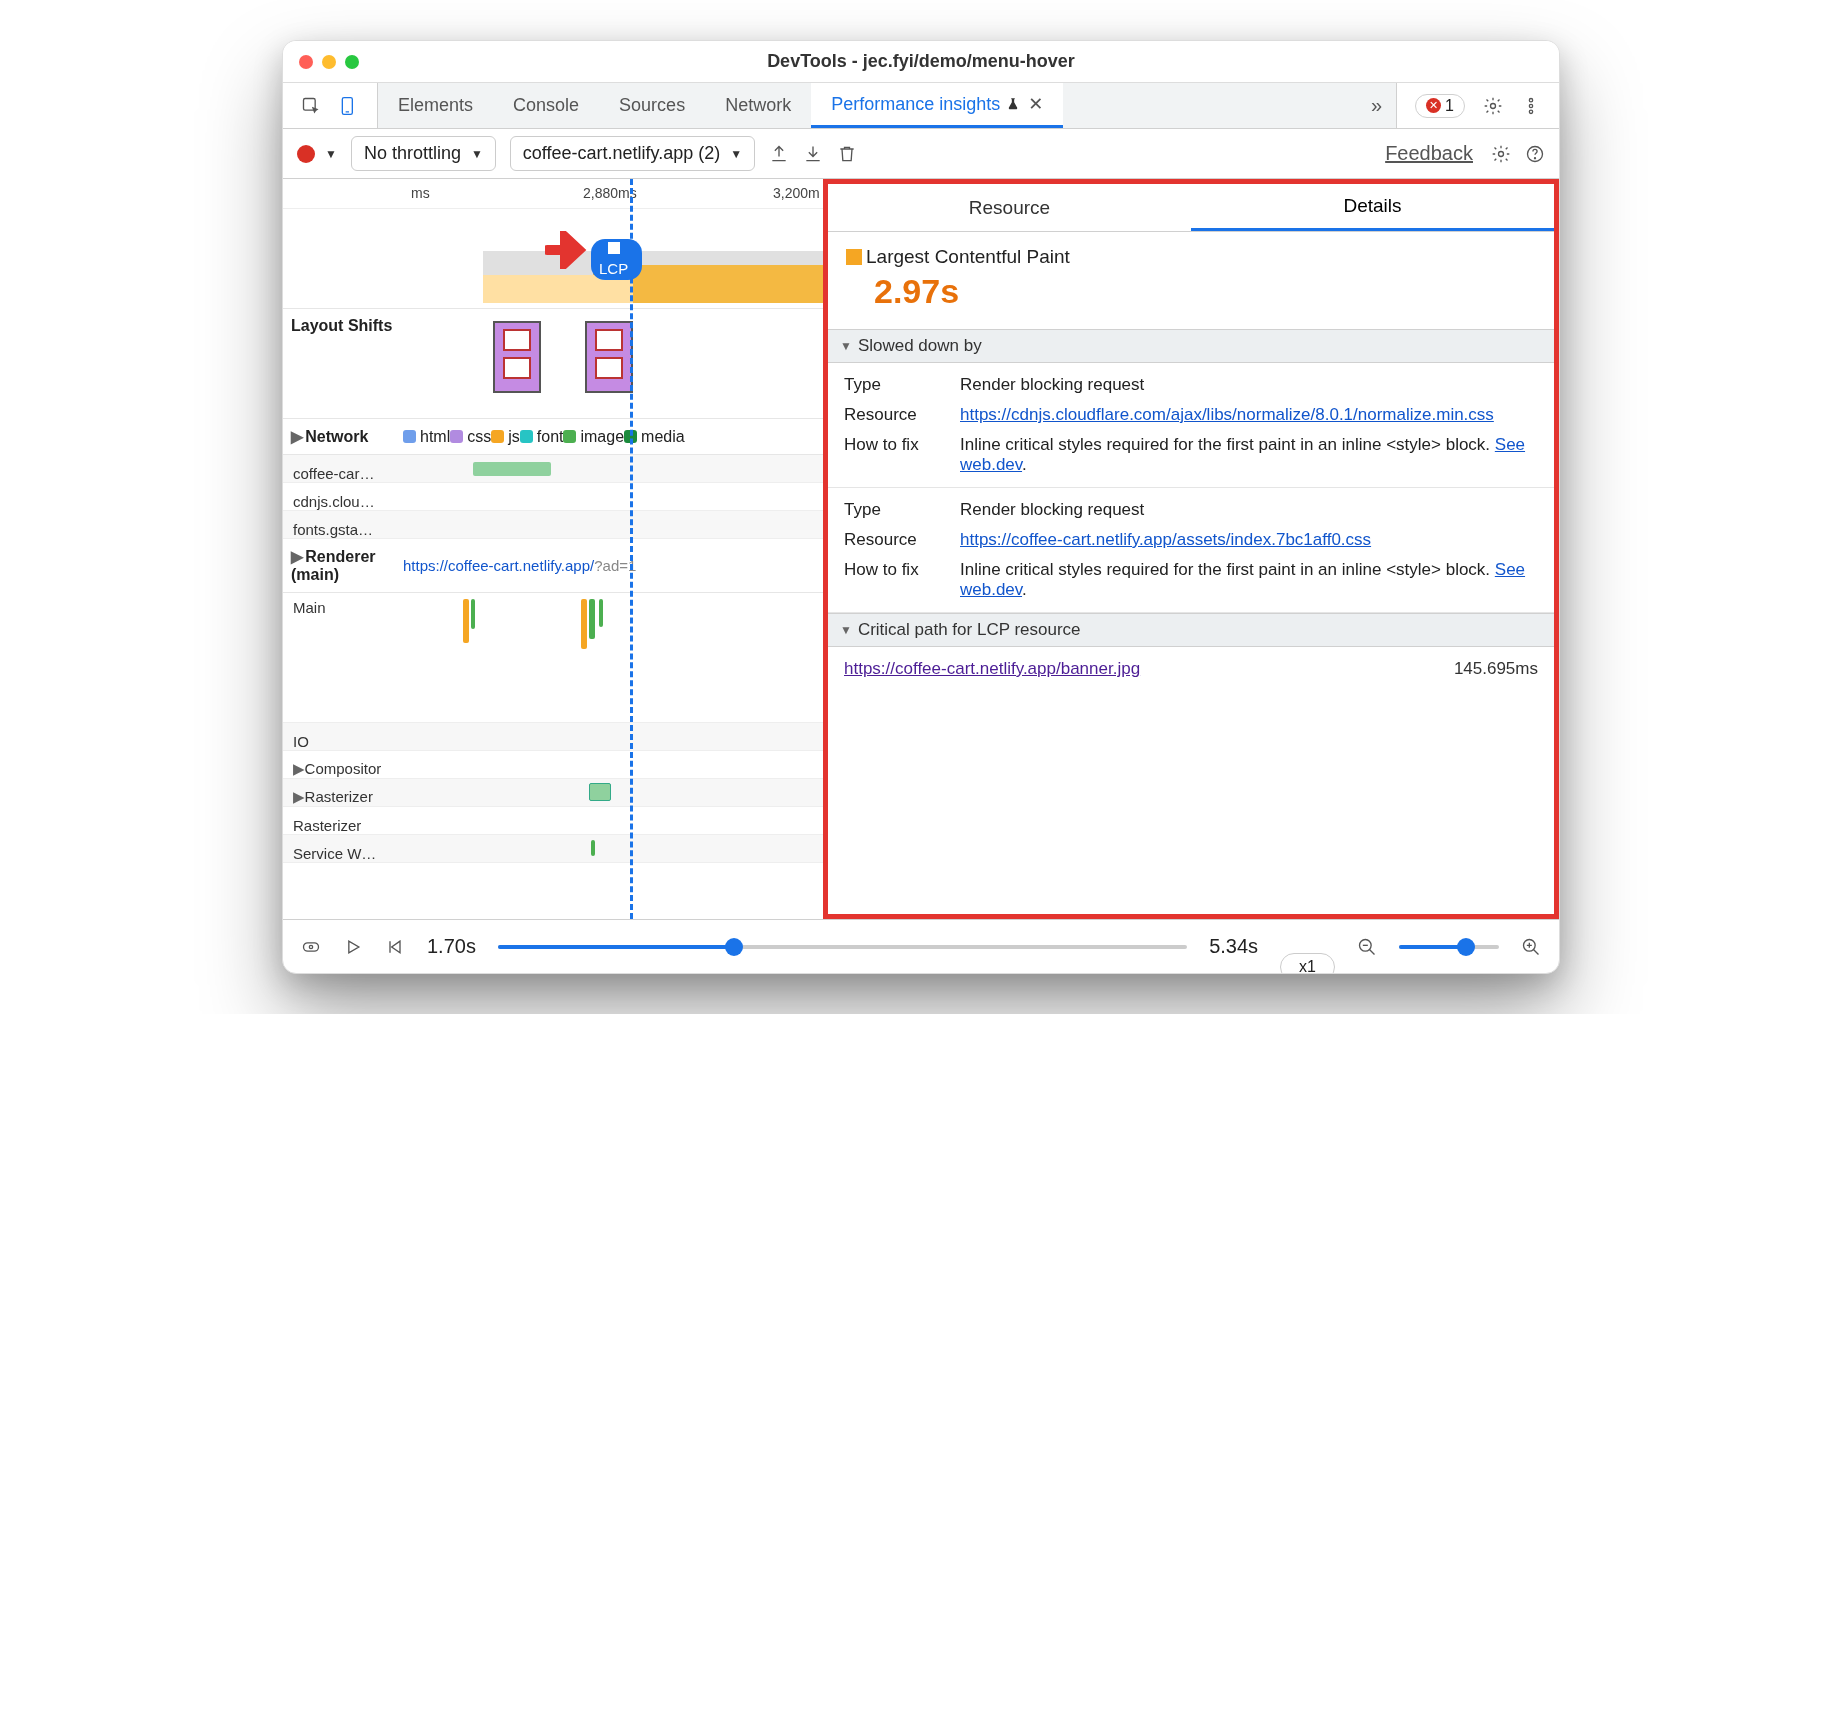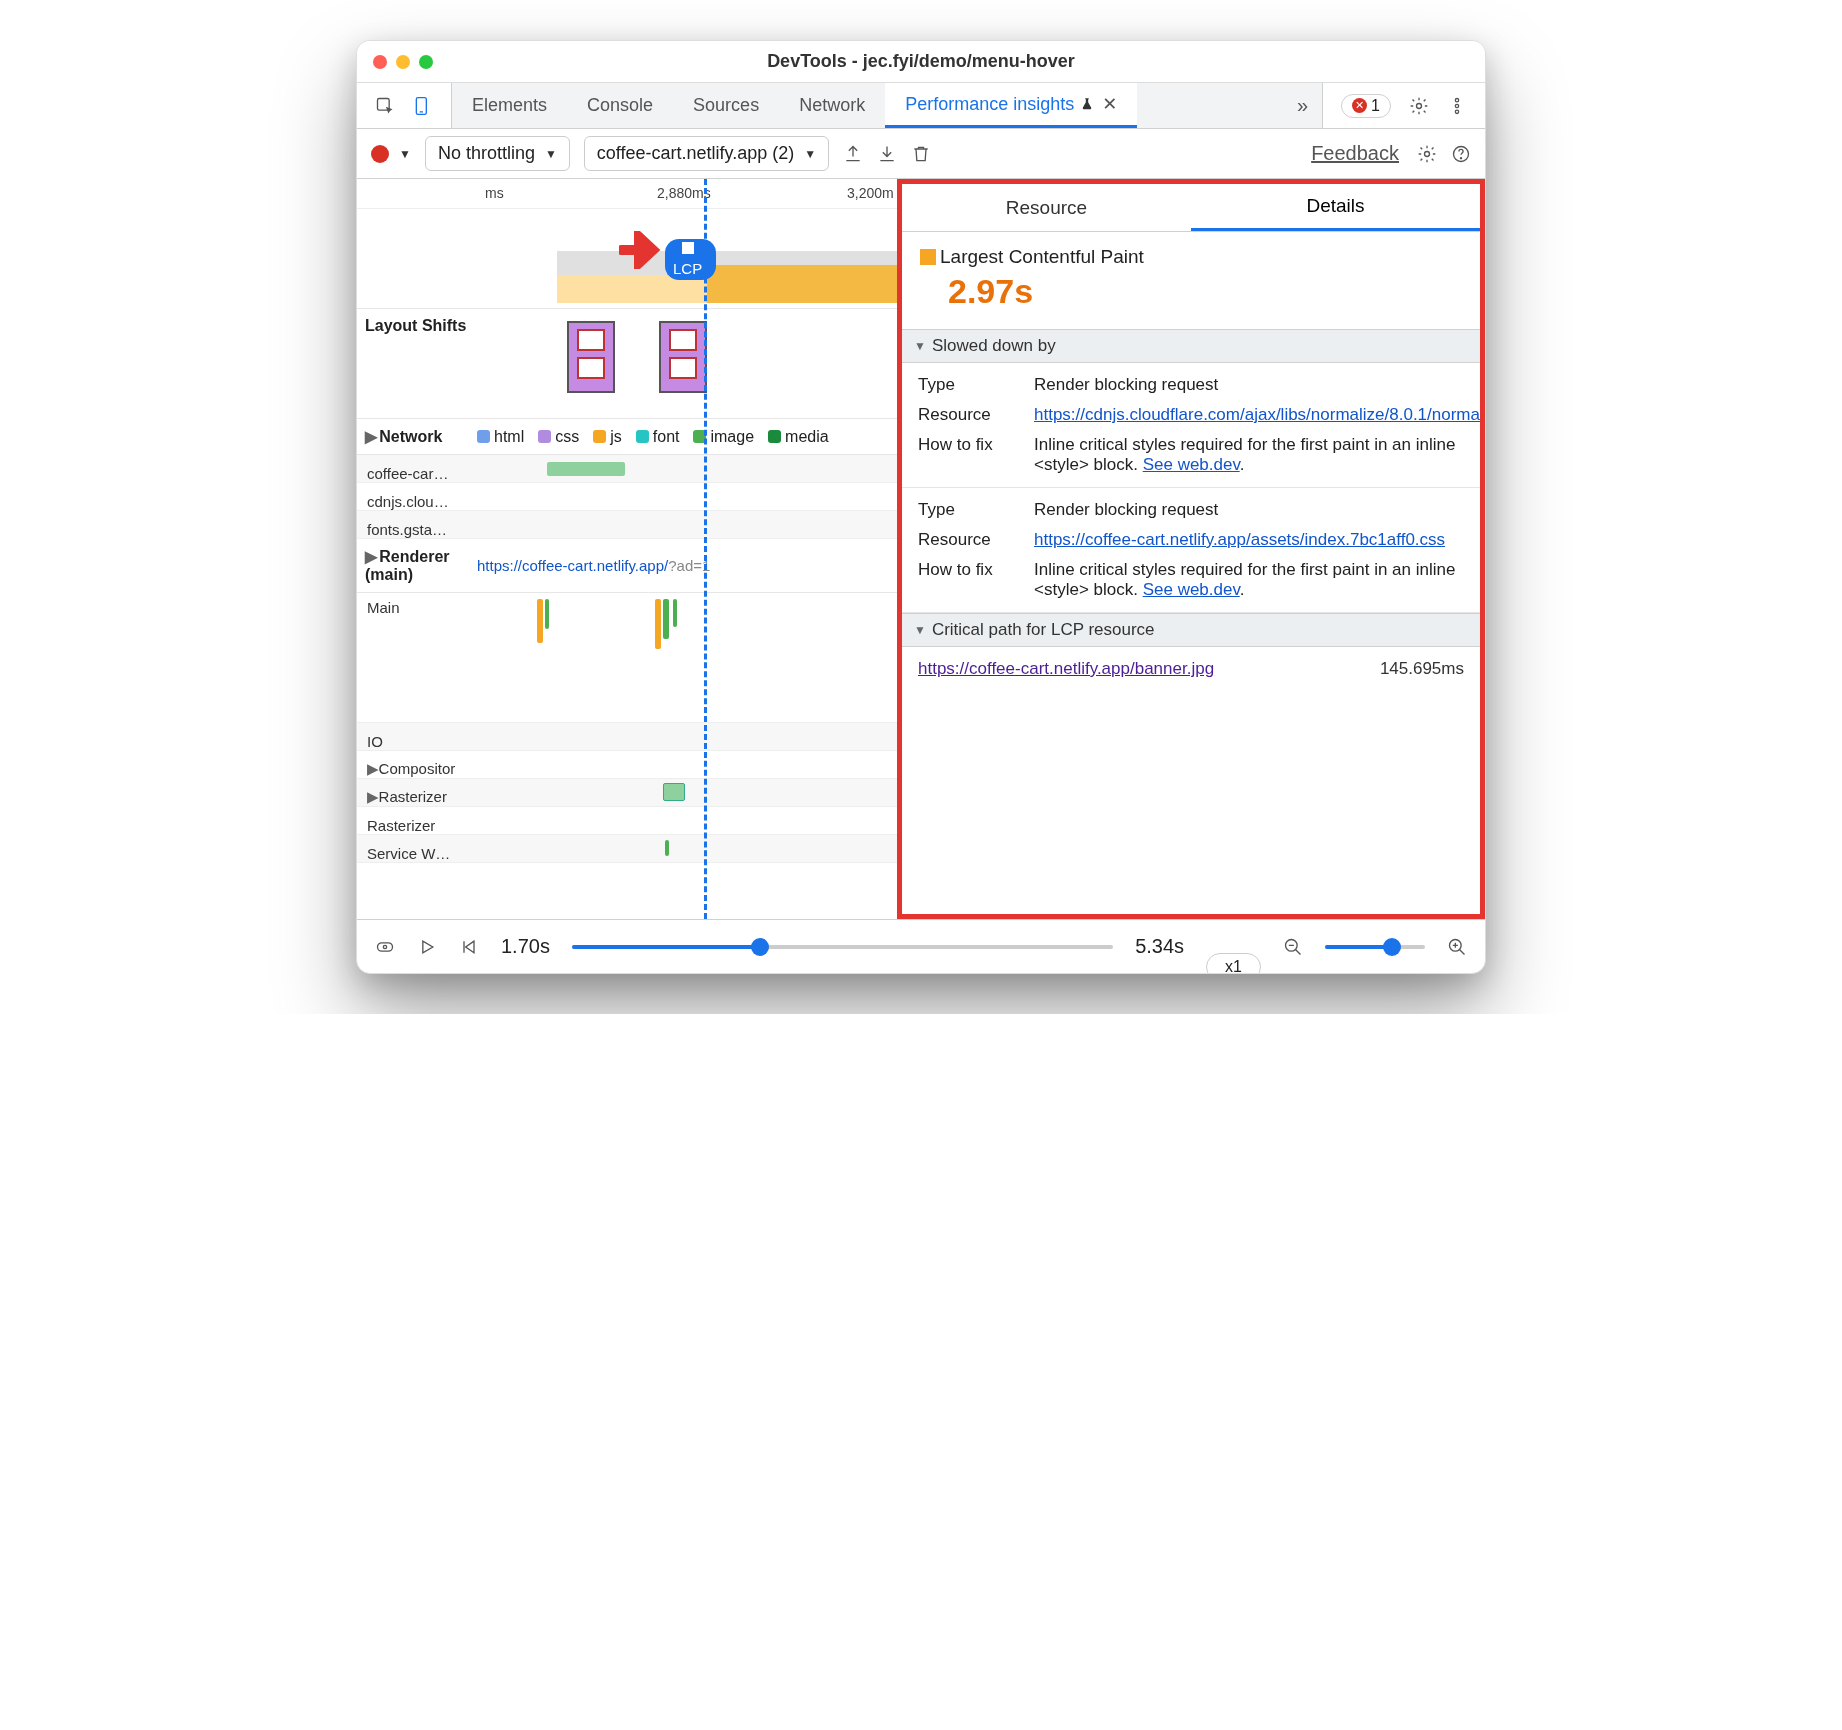--- a/index.html
+++ b/index.html
@@ -1,18 +1,18 @@
 <!DOCTYPE html>
 <html><head>
 <meta charset="utf-8">
 <style>
 * { box-sizing: border-box; margin: 0; padding: 0; }
 body { font-family: -apple-system, BlinkMacSystemFont, "Segoe UI", Helvetica, Arial, sans-serif; background: #fff; font-size: 20px; color: #222; }
 
-.window { width: 1130px; margin: 40px auto; background: #fff; border-radius: 14px; box-shadow: 0 40px 80px rgba(0,0,0,0.35), 0 10px 30px rgba(0,0,0,0.2); overflow: hidden; border: 1px solid #ddd; }
+.window { width: 1278px; margin: 40px auto; background: #fff; border-radius: 14px; box-shadow: 0 40px 80px rgba(0,0,0,0.35), 0 10px 30px rgba(0,0,0,0.2); overflow: hidden; border: 1px solid #ddd; }
 
 .titlebar { height: 42px; display: flex; align-items: center; padding: 0 16px; border-bottom: 1px solid #ddd; background: #fff; position: relative; }
 .traffic { display: flex; gap: 9px; }
 .traffic span { width: 14px; height: 14px; border-radius: 50%; display: inline-block; }
 .tr-red { background: #ff5f57; } .tr-yellow { background: #febc2e; } .tr-green { background: #28c840; }
 .titlebar .title { position: absolute; left: 0; right: 0; text-align: center; font-size: 18px; font-weight: 600; color: #333; pointer-events: none; }
 
 .tabbar { height: 46px; display: flex; align-items: stretch; border-bottom: 1px solid #d0d0d0; background: #f1f3f4; }
 .tabbar .left-icons { display: flex; align-items: center; gap: 18px; padding: 0 18px; border-right: 1px solid #d0d0d0; background: #fff; }
 .tabbar .tabs { display: flex; align-items: stretch; flex: 1; }
@@ -50,21 +50,21 @@
 .flame-bg1 { position: absolute; left: 200px; width: 340px; top: 42px; height: 48px; background: #e0e0e0; }
 .flame-bg2 { position: absolute; left: 310px; width: 240px; top: 56px; height: 38px; background: #f4b942; }
 .flame-bg3 { position: absolute; left: 200px; width: 150px; top: 66px; height: 28px; background: #ffe0a3; }
 
 .section-row { display: flex; border-bottom: 1px solid #e6e6e6; }
 .section-label { width: 120px; padding: 8px 8px; font-size: 16px; }
 .section-label.bold { font-weight: 700; }
 .section-label .caret { color: #666; margin-right: 2px; }
 .section-body { flex: 1; position: relative; display: flex; align-items: center; font-size: 15px; }
 
-.legend { display: flex; gap: 14px; align-items: center; font-size: 16px; }
+.legend { display: flex; align-items: center; font-size: 16px; }
 .legend .sw { width: 13px; height: 13px; border-radius: 3px; display: inline-block; margin-right: 4px; vertical-align: -1px; }
 
 .net-row { display: flex; align-items: flex-end; border-bottom: 1px solid #eee; height: 28px; }
 .net-row:nth-child(odd){ background:#f7f7f7;}
 .net-label { width: 120px; padding-left: 10px; font-size: 15px; color: #333; white-space: nowrap; overflow: hidden; text-overflow: ellipsis; }
 .net-bar { position: relative; flex: 1; height: 100%; }
 .bar { position: absolute; height: 14px; top: 7px; border-radius: 2px; }
 
 .renderer-url { color: #1155cc; font-size: 15px; }
 .renderer-url .gray { color: #888; }

